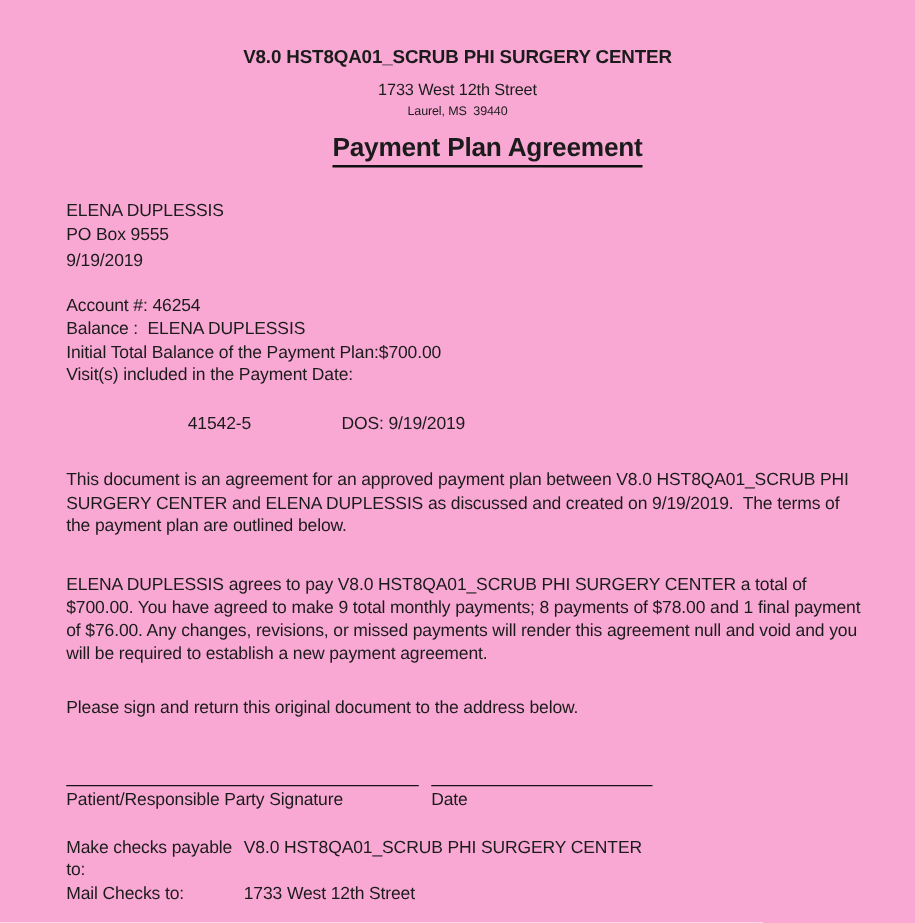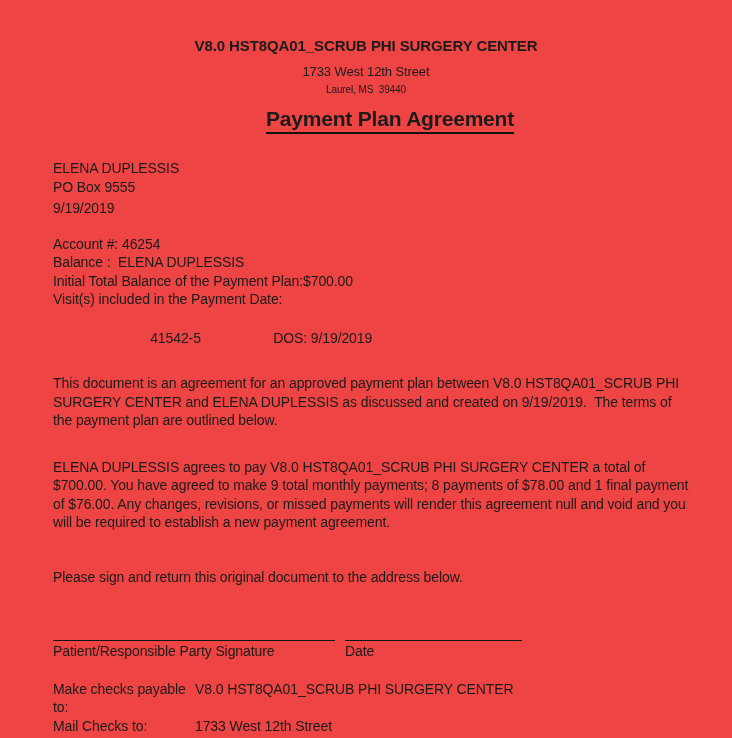--- a/index.html
+++ b/index.html
@@ -1,21 +1,21 @@
 <!DOCTYPE html>
 <html><head>
 <meta charset="utf-8">
 <style>
   * { margin: 0; padding: 0; box-sizing: border-box; }
   html, body { background: #ffffff; }
   .page {
     position: relative;
     width: 732px;
     height: 738px;
-    background: #ef4444;
+    background: #f9a8d4;
     font-family: "Liberation Sans", "DejaVu Sans", sans-serif;
     color: #1b1b1b;
     overflow: hidden;
   }
   .txt {
     font-size: 14px;
     line-height: 18.5px;
     letter-spacing: -0.1px;
     white-space: pre-wrap;
   }
@@ -46,21 +46,21 @@
 
   .recipient { margin-top: 25px; }
   .letter-date { margin-top: 3px; }
   .account-block { margin-top: 17px; }
 
   .visit-row { margin-top: 2px; padding-left: 82px; }
   .visit-id { display: inline-block; width: 123px; }
 
   .para1 { margin-top: 8px; max-width: 648px; }
   .para2 { margin-top: 28px; max-width: 648px; }
-  .sign-instr { margin-top: 36px; }
+  .sign-instr { margin-top: 24px; }
 
   .sig-row { display: flex; margin-top: 54px; margin-left: 53px; }
   .sig-col-1 { width: 282px; }
   .sig-col-2 { width: 177px; margin-left: 10px; }
   .sig-rule { border-top: 1.5px solid #141414; height: 0; }
   .sig-label { margin-top: 1px; }
 
   .pay-grid {
     margin-top: 19px;
     margin-left: 53px;

